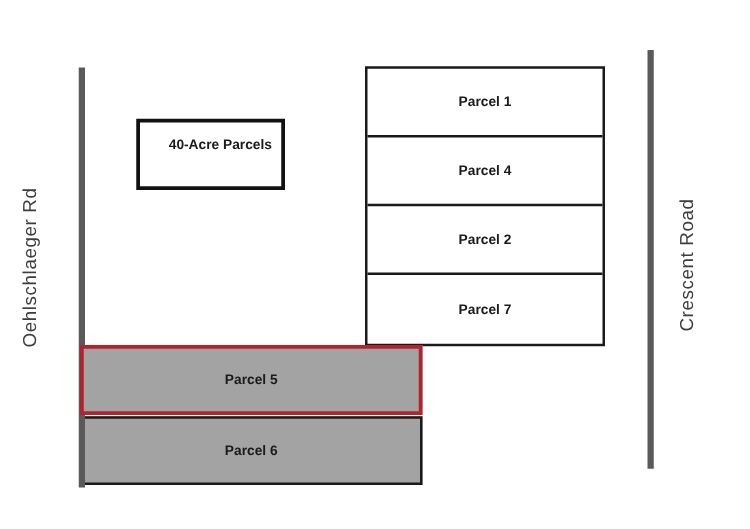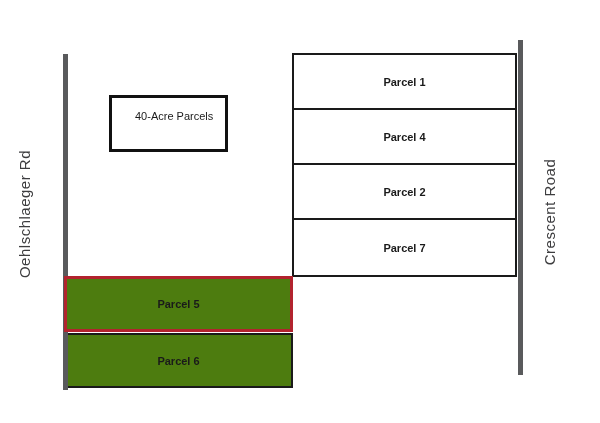--- a/index.html
+++ b/index.html
@@ -46,55 +46,55 @@
     position: absolute;
     left: 109px;
     top: 95px;
     width: 119px;
     height: 57px;
     border: 3px solid #111111;
     box-sizing: border-box;
     background: #ffffff;
     padding: 11px 0 0 23px;
     font-size: 11px;
-    font-weight: 400;
+    font-weight: 700;
     color: #1a1a1a;
     line-height: 15px;
     z-index: 3;
   }
 
   
   .parcel-stack {
     position: absolute;
     left: 292px;
     top: 53px;
-    width: 225px;
+    width: 192px;
     height: 224px;
     border: 2px solid #1a1a1a;
     box-sizing: border-box;
     background: #ffffff;
     display: grid;
     grid-template-rows: repeat(4, 1fr);
     z-index: 2;
   }
   .parcel-row {
     display: flex;
     align-items: center;
     justify-content: center;
     border-bottom: 2px solid #1a1a1a;
   }
   .parcel-row:last-child { border-bottom: none; }
 
   
   .parcel-west {
     position: absolute;
     left: 64px;
-    width: 229px;
+    width: 274px;
     box-sizing: border-box;
-    background: #4d7c0f;
+    background: #a3a3a3;
     display: flex;
     align-items: center;
     justify-content: center;
   }
   .parcel5 {
     top: 276px;
     height: 56px;
     border: 3px solid #b2232e;
     z-index: 3;
   }

